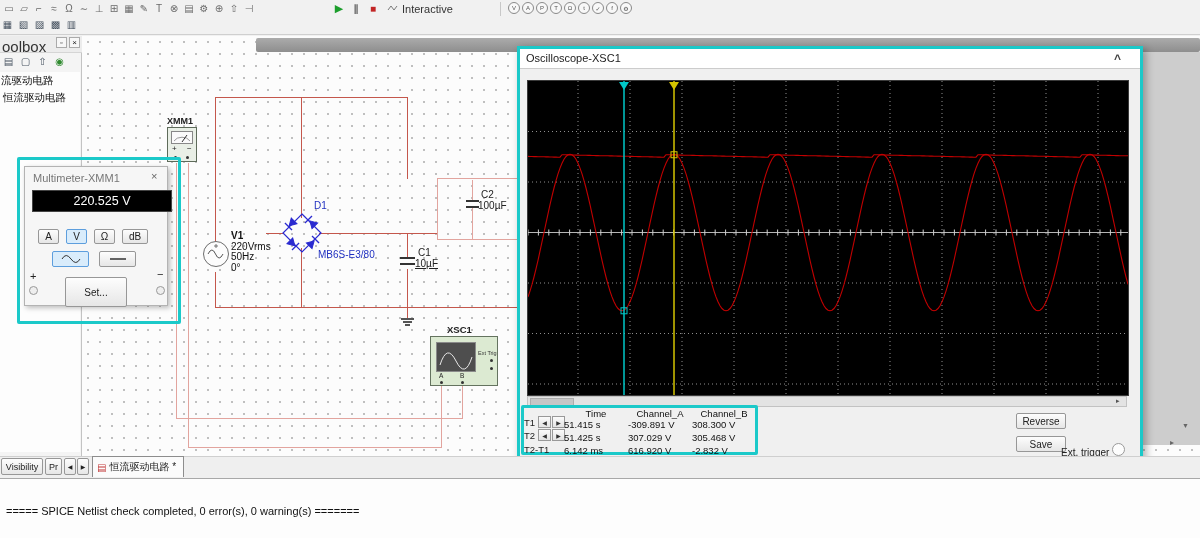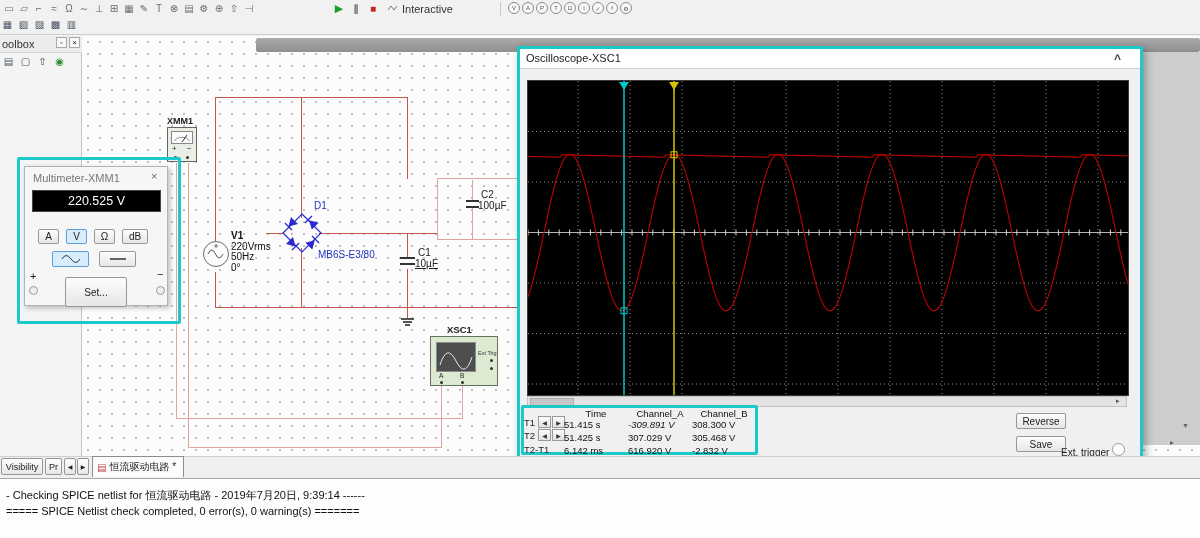--- a/index.html
+++ b/index.html
@@ -81,31 +81,35 @@
       <div class="tbi2">▦</div>
       <div class="tbi2">▧</div>
       <div class="tbi2">▨</div>
       <div class="tbi2">▩</div>
       <div class="tbi2">▥</div>
     </div>
   <div class="abs" style="left:0;top:34px;width:1200px;height:1px;background:#cfcfcf;"></div>
 
   <div class="abs" id="toolbox" style="left:0;top:36px;width:82px;height:420px;background:#f4f4f4;border-right:1px solid #c3c3c3;box-sizing:border-box;">
     <div class="abs" style="left:0;top:0;width:82px;height:16px;background:#ececec;border-bottom:1px solid #d5d5d5;">
-      <span class="lbl" style="left:2px;top:2px;font-size:11px;color:#333;">oolbox</span>
+      <span class="lbl" style="left:2px;top:2px;font-size:15px;color:#333;">oolbox</span>
       <span class="abs" style="left:56px;top:1px;width:11px;height:11px;border:1px solid #aaa;font-size:7px;
             display:flex;align-items:center;justify-content:center;background:#f7f7f7;box-sizing:border-box;">▫</span>
       <span class="abs" style="left:69px;top:1px;width:11px;height:11px;border:1px solid #aaa;font-size:8px;
             display:flex;align-items:center;justify-content:center;background:#f7f7f7;box-sizing:border-box;">×</span>
     </div>
     <div class="abs" id="toolbox-icons" style="left:2px;top:19px;display:flex;gap:4px;">
         <div class="tbi2">▤</div>
         <div class="tbi2">▢</div>
         <div class="tbi2">⇧</div>
         <div class="tbi2" style="color: rgb(47, 138, 47);">◉</div>
+      </div>
+    <div class="abs" id="toolbox-tree" style="left:0;top:36px;width:80px;height:380px;background:#fdfdfd;">
+        <div style="position: relative; font-size: 10.5px; color: rgb(17, 17, 17); padding: 2px 0px 1px 1px; white-space: nowrap; overflow: hidden;">流驱动电路</div>
+        <div style="position: relative; font-size: 10.5px; color: rgb(17, 17, 17); padding: 2px 0px 1px 3px; white-space: nowrap; overflow: hidden;">恒流驱动电路</div>
       </div>
   </div>
 
   <div class="abs dots" id="canvas" style="left:82px;top:36px;width:1118px;height:442px;background-color:#fcfcfc;"></div>
   <div class="abs" style="left:256px;top:38px;width:944px;height:14px;background:linear-gradient(#ababab,#8e8e8e);border-radius:2px;"></div>
   <div class="abs" style="left:1143px;top:52px;width:57px;height:393px;background:#cdcdcd;"></div>
   <span class="abs" style="left:1182px;top:422px;font-size:7px;color:#666;">▼</span>
   <span class="abs" style="left:1170px;top:438px;font-size:8px;color:#666;">▸</span>
   <span class="abs" style="left:1184px;top:460px;font-size:8px;color:#5436a8;">◆</span>
 
@@ -222,21 +226,21 @@
     <span class="abs" style="left:29px;top:35px;font-size:6.5px;">B</span>
     <div class="abs" style="left:9px;top:44px;width:3px;height:3px;border-radius:50%;background:#333;"></div>
     <div class="abs" style="left:30px;top:44px;width:3px;height:3px;border-radius:50%;background:#333;"></div>
   </div>
 
   <div class="abs" style="left:17px;top:157px;width:158px;height:161px;border:3px solid #1bc9c9;border-radius:2px;"></div>
   <div class="abs" id="mm-dialog" style="left:24px;top:166px;width:144px;height:140px;background:#f6f6f6;border:1px solid #b3b3b3;
               box-shadow:2px 2px 5px rgba(0,0,0,0.25);box-sizing:border-box;">
     <span class="lbl" style="left:8px;top:5px;font-size:11px;color:#777;">Multimeter-XMM1</span>
     <span class="abs" style="left:126px;top:3px;font-size:11px;color:#666;">×</span>
-    <div class="abs" style="left:7px;top:23px;width:129px;height:22px;background:#000;border:1px solid #444;
+    <div class="abs" style="left:7px;top:23px;width:140px;height:22px;background:#000;border:1px solid #444;
                 display:flex;align-items:center;justify-content:center;box-sizing:border-box;">
       <span style="color:#fff;font-size:12.5px;">220.525 V</span>
     </div>
     <div id="mm-modes">
         <div class="sbtn" style="left: 13px; top: 62px; width: 21px; height: 15px;">A</div>
         <div class="sbtn active" style="left: 41px; top: 62px; width: 21px; height: 15px;">V</div>
         <div class="sbtn" style="left: 69px; top: 62px; width: 21px; height: 15px;">Ω</div>
         <div class="sbtn" style="left: 97px; top: 62px; width: 26px; height: 15px;">dB</div>
       </div>
     <div class="sbtn active" style="left:27px;top:84px;width:37px;height:16px;">
@@ -313,21 +317,21 @@
         <div class="tarr" style="left: 32px; top: 380px;">▶</div>
         <div class="lbl" style="left: 4px; top: 395px; font-size: 9.5px;">T2-T1</div>
       </div>
     <div class="abs" id="readout-headers" style="left:44px;top:359px;width:192px;display:grid;grid-template-columns:64px 64px 64px;">
         <div class="hcell" style="position: static;">Time</div>
         <div class="hcell" style="position: static;">Channel_A</div>
         <div class="hcell" style="position: static;">Channel_B</div>
       </div>
     <div class="abs" id="readout-values" style="left:44px;top:370px;width:192px;display:grid;grid-template-columns:64px 64px 64px;grid-auto-rows:13px;">
         <div class="cell" style="position: static;">51.415 s</div>
-        <div class="cell" style="position: static; font-style: italic;">-309.891 V</div>
+        <div class="cell" style="position: static;">-309.891 V</div>
         <div class="cell" style="position: static;">308.300 V</div>
         <div class="cell" style="position: static;">51.425 s</div>
         <div class="cell" style="position: static;">307.029 V</div>
         <div class="cell" style="position: static;">305.468 V</div>
         <div class="cell" style="position: static;">6.142 ms</div>
         <div class="cell" style="position: static;">616.920 V</div>
         <div class="cell" style="position: static;">-2.832 V</div>
       </div>
 
     <div class="sbtn" style="left:496px;top:364px;width:50px;height:16px;">Reverse</div>
@@ -421,17 +425,16 @@
   <div class="sbtn" style="left:45px;top:458px;width:17px;height:17px;font-size:9px;">Pr</div>
   <div class="sbtn" style="left:64px;top:458px;width:12px;height:17px;font-size:6px;">◀</div>
   <div class="sbtn" style="left:77px;top:458px;width:12px;height:17px;font-size:6px;">▶</div>
   <div class="abs" style="left:92px;top:456px;width:92px;height:21px;background:#fbfbfb;border:1px solid #8d8d8d;border-bottom:none;
               box-sizing:border-box;display:flex;align-items:center;gap:3px;padding-left:4px;">
     <span style="color:#c23b3b;font-size:10px;">▤</span>
     <span style="font-size:10px;">恒流驱动电路 *</span>
   </div>
 
   <div class="abs" style="left:0;top:478px;width:1200px;height:60px;background:#fdfdfd;border-top:1px solid #a8a8a8;box-sizing:border-box;">
-    <div class="lbl" style="left:6px;top:9px;font-size:11px;color:#111;">- Checking SPICE netlist for 恒流驱动电路 - 2019年7月20日, 9:39:14 ------</div>
     <div class="lbl" style="left:6px;top:26px;font-size:11px;color:#111;">===== SPICE Netlist check completed, 0 error(s), 0 warning(s) =======</div>
   </div>
 
 </div>
 
 </body></html>

